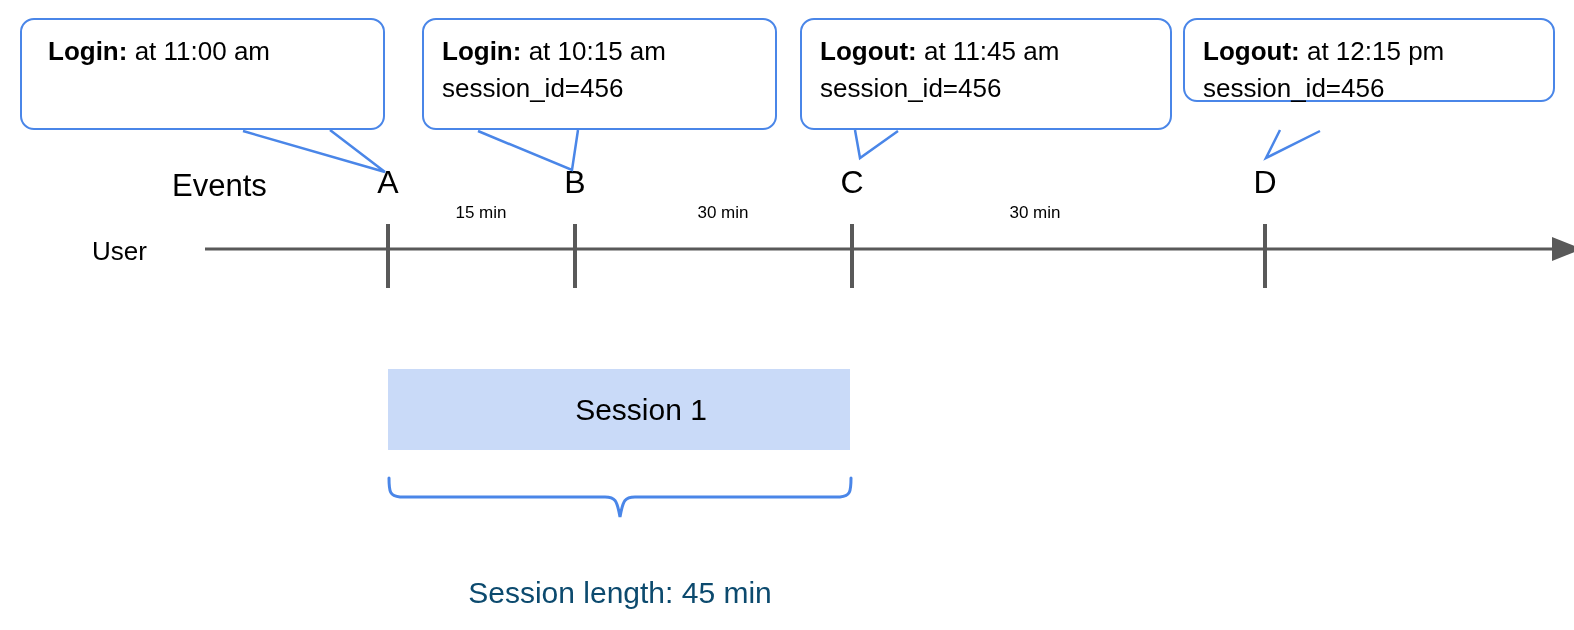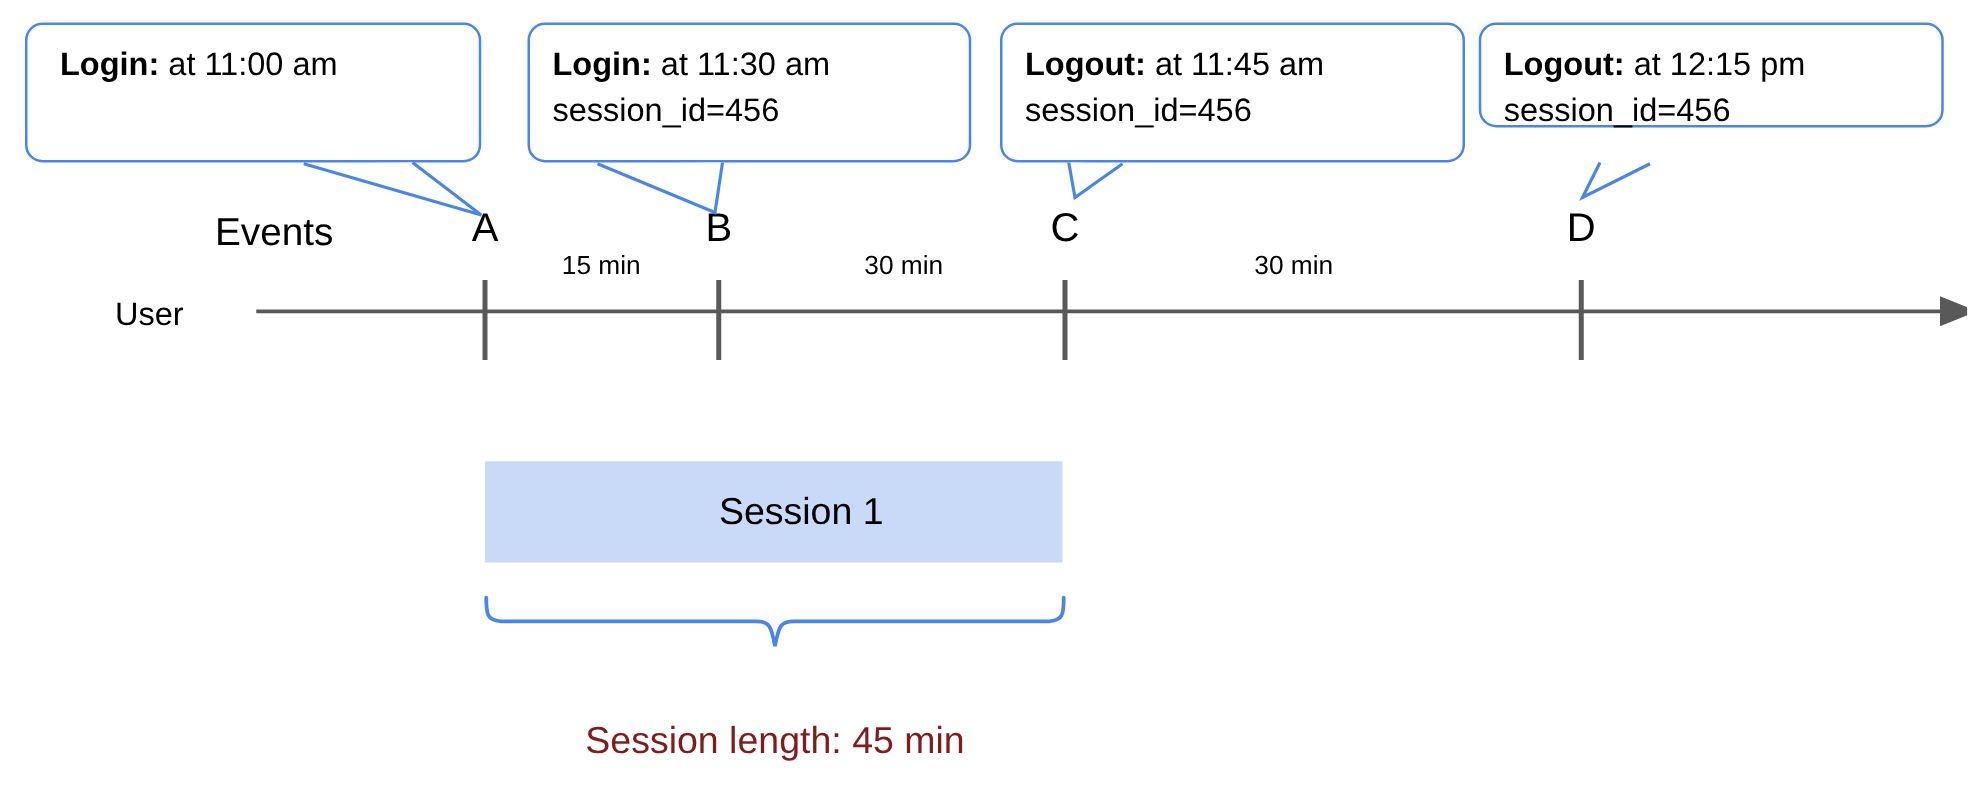--- a/index.html
+++ b/index.html
@@ -74,21 +74,21 @@
   .marker-label {
     position: absolute;
     font-size: 32px;
     line-height: 32px;
     color: #000000;
     text-align: center;
     white-space: nowrap;
   }
   .gap-label {
     position: absolute;
-    font-size: 21px;
+    font-size: 17px;
     line-height: 25px;
     color: #000000;
     text-align: center;
     white-space: nowrap;
   }
 
   
   .session-bar {
     position: absolute;
     box-sizing: border-box;
@@ -101,21 +101,21 @@
   }
   .session-bar span {
     font-size: 30px;
     line-height: 30px;
     color: #000000;
   }
   .session-caption {
     position: absolute;
     font-size: 30px;
     line-height: 30px;
-    color: #7f1d1d;
+    color: #0c4a6e;
     white-space: nowrap;
     text-align: center;
   }
 </style>
 </head>
 <body>
 
 <div id="canvas">
 
   <svg id="vector" viewBox="0 0 1574 630">
@@ -142,21 +142,21 @@
   </svg>
 
   <div class="callout" style="left:20px; top:18px; width:365px; height:112px;padding-left:26px;">
     <div class="callout-line">
       <span class="lbl">Login:</span><span> at 11:00 am</span>
     </div>
   </div>
 
   <div class="callout" style="left:422px; top:18px; width:355px; height:112px;">
     <div class="callout-line">
-      <span class="lbl">Login:</span><span> at 11:30 am</span>
+      <span class="lbl">Login:</span><span> at 10:15 am</span>
     </div>
     <div class="callout-line">session_id=456</div>
   </div>
 
   <div class="callout" style="left:800px; top:18px; width:372px; height:112px;">
     <div class="callout-line">
       <span class="lbl">Logout:</span><span> at 11:45 am</span>
     </div>
     <div class="callout-line">session_id=456</div>
   </div>

